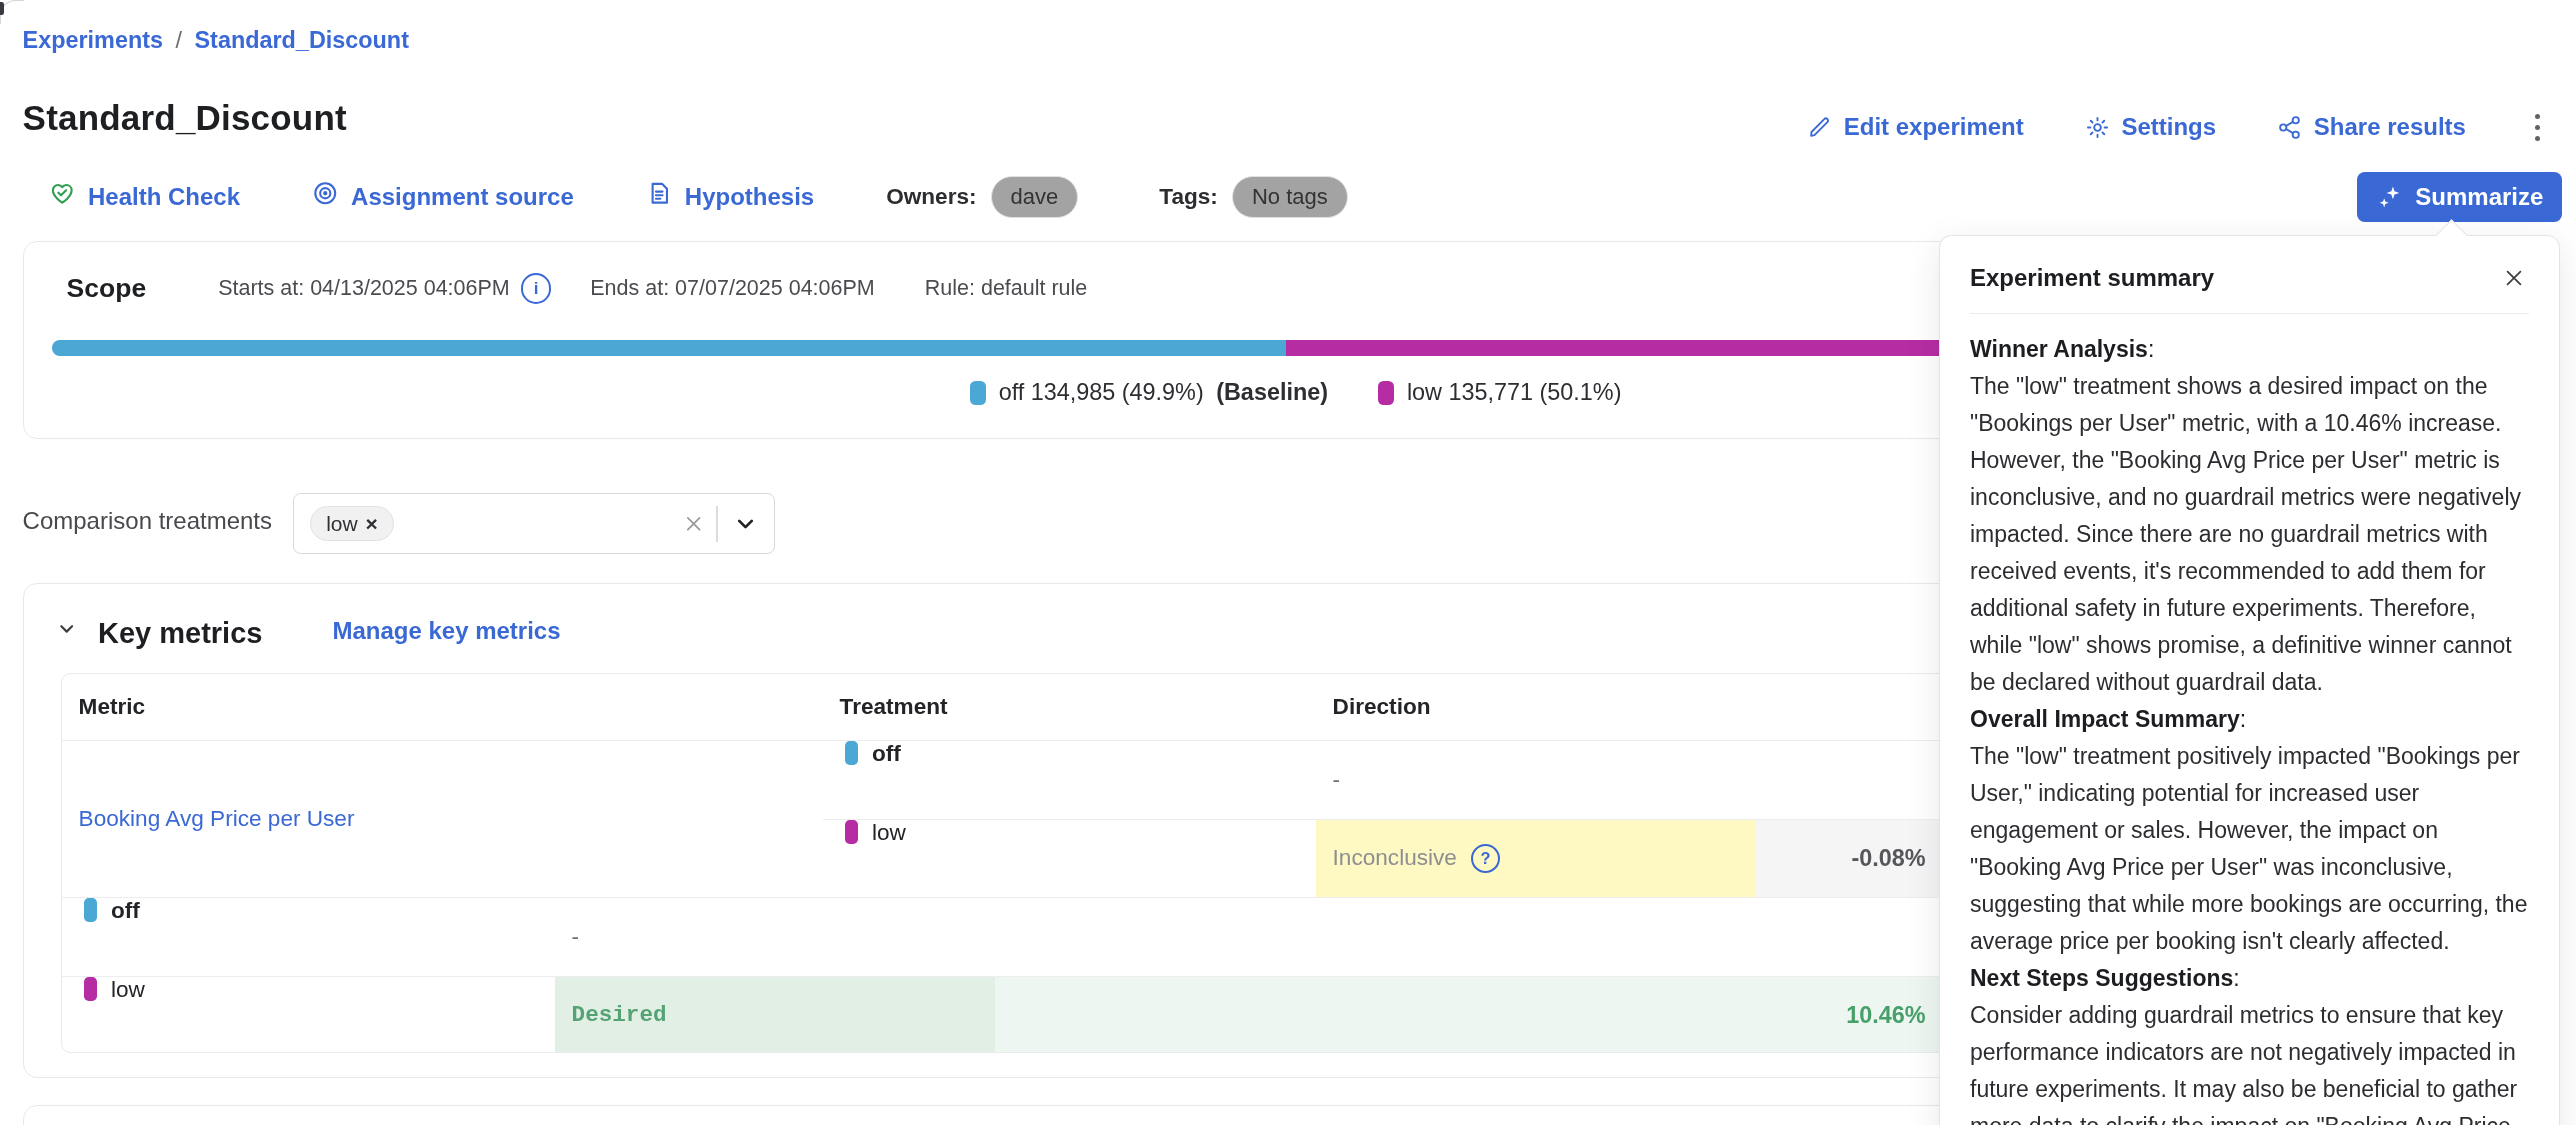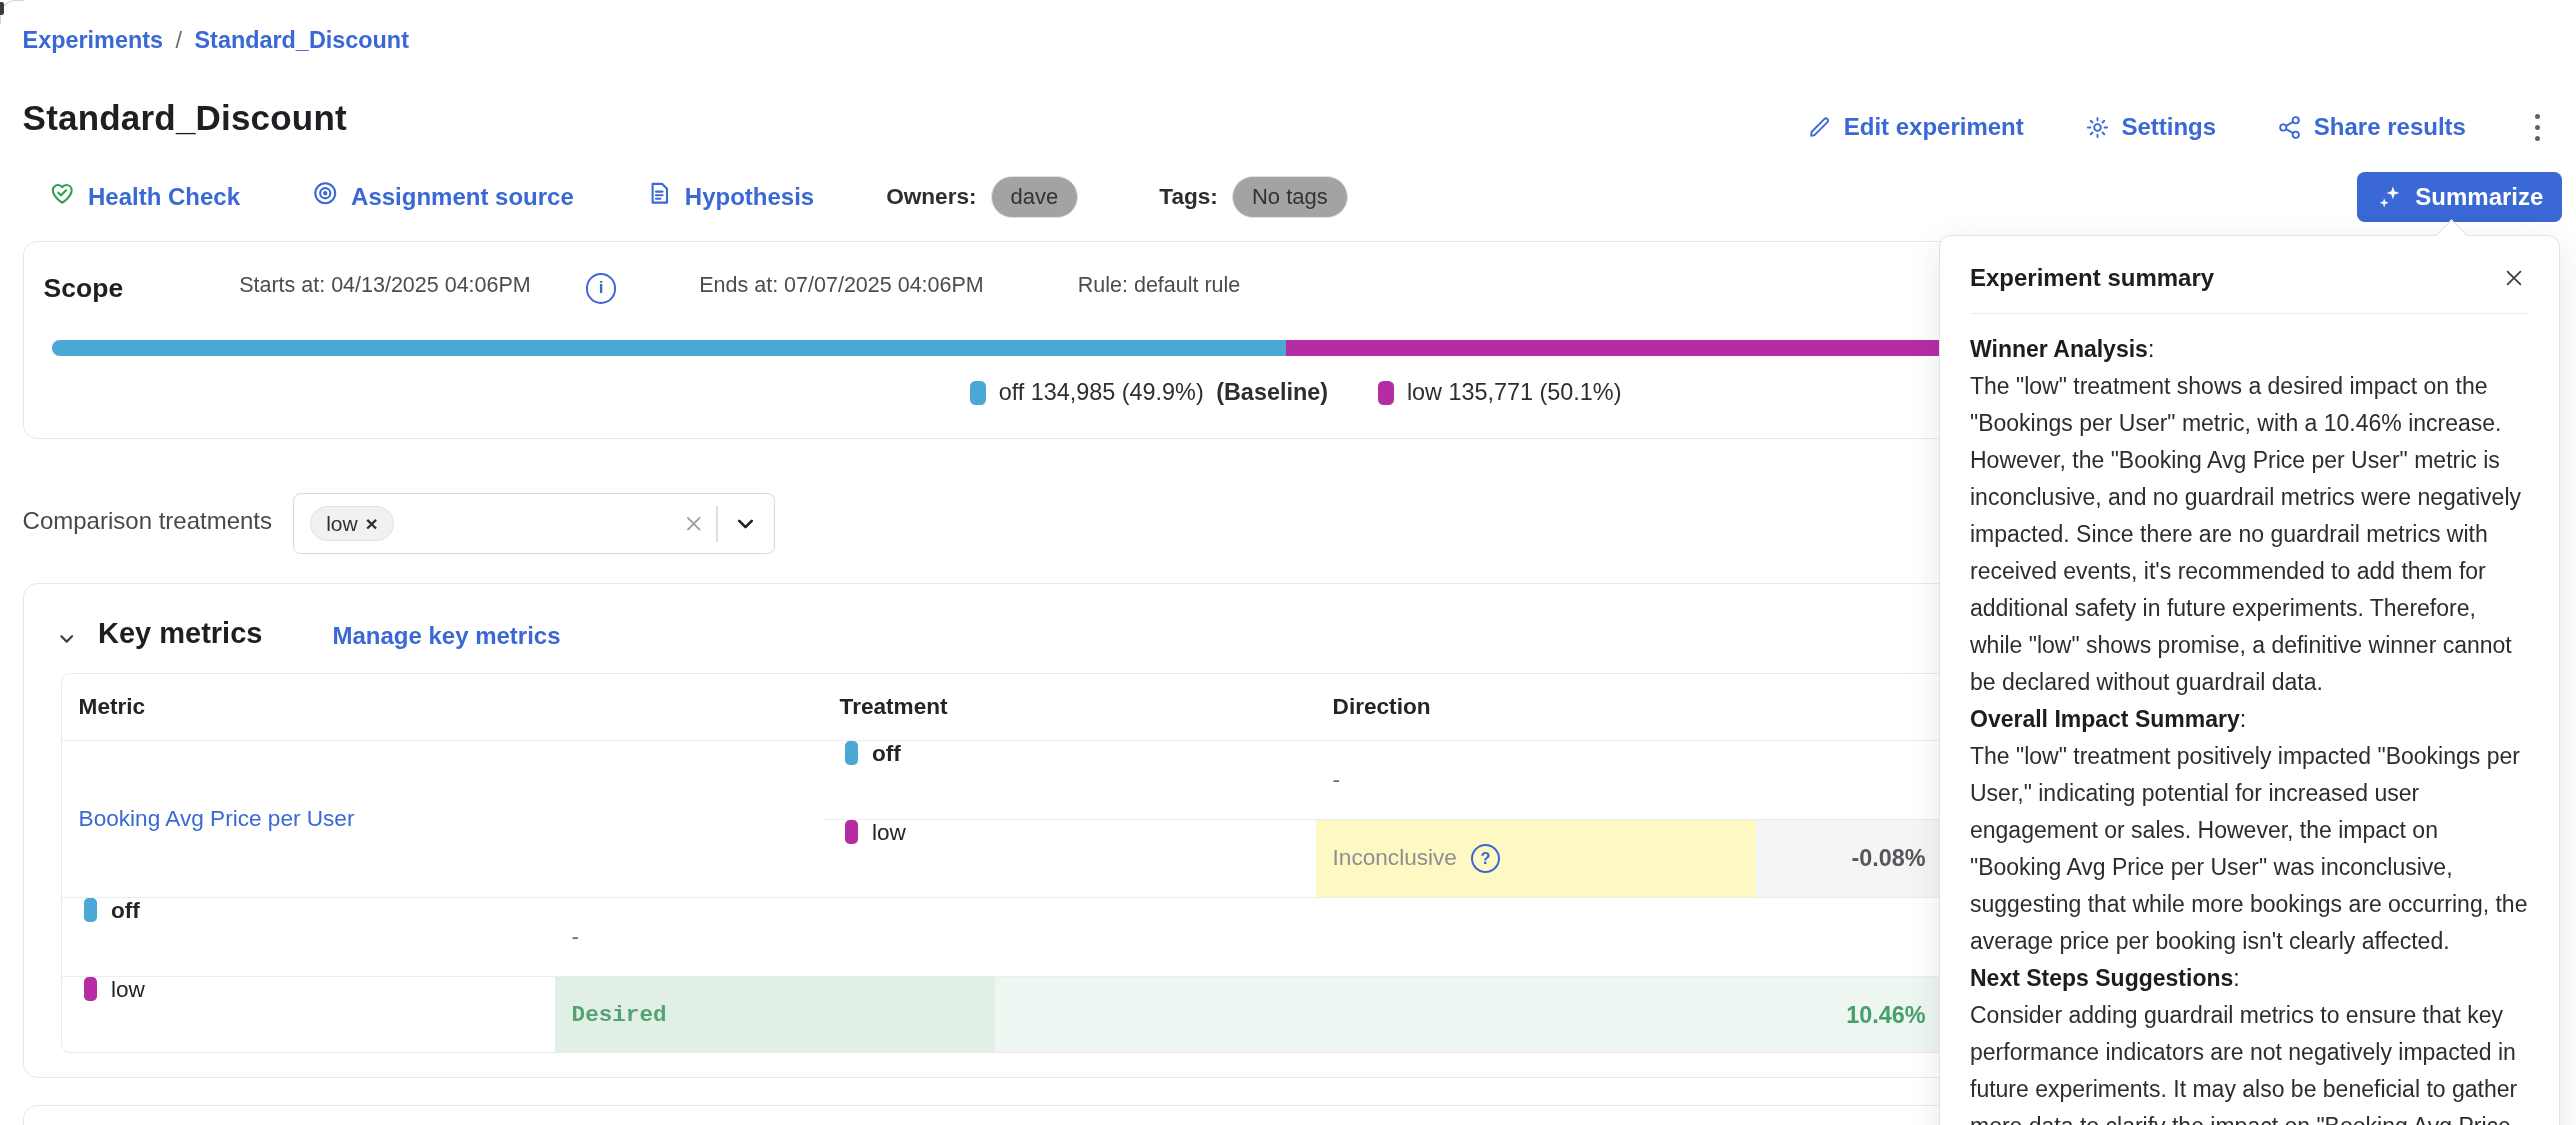--- a/index.html
+++ b/index.html
@@ -27,21 +27,21 @@
   .pill{background:#a3a3a3;border:1.6px solid #e2e2e4;border-radius:780px;padding:7px 19px;
         font-size:22px;color:#333;cursor:pointer;}
   .tags-label{margin-left:81px;text-align:right;}
   
   .summarize-btn{position:absolute;left:2357px;top:172px;width:205px;height:50px;background:#3a68d4;
     border-radius:7.8px;display:flex;align-items:center;justify-content:center;gap:11.7px;cursor:pointer;}
   .summarize-btn span{color:#fff;font-size:24px;font-weight:700;}
   
   .card{position:absolute;background:#fff;border:1.6px solid #e7e8ea;border-radius:14px;}
   .scope-card{left:22.6px;top:241px;width:2528px;height:196px;}
-  .scope-head{position:absolute;left:20px;top:31px;display:flex;gap:44px;}
+  .scope-head{position:absolute;left:43px;top:31px;display:flex;align-items:center;}
   .scope-title{font-size:26.5px;font-weight:700;color:#1e1f22;}
   .scope-meta{font-size:21.5px;color:#4b4c50;}
   .m-starts{margin-left:72px;} .m-ends{margin-left:39px;} .m-rule{margin-left:50px;}
   .info-i{display:inline-flex;width:26.5px;height:26.5px;border:2px solid #3a68d4;border-radius:50%;
     align-items:center;justify-content:center;color:#3a68d4;font-size:17px;font-weight:700;font-style:normal;
     margin-left:11px;vertical-align:-5.5px;cursor:pointer;}
   .alloc-bar{position:absolute;left:28px;top:98px;width:2473px;height:16.4px;border-radius:7.8px;overflow:hidden;display:flex;}
   .alloc-bar i{display:block;height:100%;}
   .alloc-legend{position:absolute;left:8px;top:137px;width:100%;display:flex;justify-content:center;gap:50px;}
   .legend-item{display:flex;align-items:center;gap:12.5px;font-size:23.4px;color:#2d2e31;}
@@ -53,21 +53,21 @@
     display:flex;align-items:center;cursor:pointer;background:#fff;}
   .chip{margin-left:15.6px;background:#f1f1f2;border:1.6px solid #e2e2e4;border-radius:780px;padding:4.7px 15.6px;
     font-size:21px;color:#2f3033;display:flex;align-items:center;gap:7.8px;}
   .chip .x{font-weight:700;cursor:pointer;}
   .cmp-spacer{flex:1;}
   .cmp-clear{color:#9a9a9e;padding:0 11px;cursor:pointer;display:flex;}
   .cmp-divider{width:1.6px;height:36px;background:#dcdcde;}
   .cmp-caret{padding:0 15.6px;display:flex;cursor:pointer;}
   
   .km-card{left:22.6px;top:583px;width:2528px;height:493px;}
-  .km-head{position:absolute;left:31px;top:33px;display:flex;align-items:flex-end;gap:20px;}
+  .km-head{position:absolute;left:31px;top:33px;display:flex;align-items:flex-start;gap:20px;}
   .km-title{font-size:29px;font-weight:700;color:#1e1f22;}
   .km-manage{font-size:24px;font-weight:600;color:#3a68d4;margin-left:50px;cursor:pointer;}
   .km-caret{display:flex;cursor:pointer;}
   .km-table{position:absolute;left:37px;top:89px;width:2467px;height:378px;border:1.6px solid #e9eaec;border-radius:9.4px;overflow:hidden;background:#fff;}
   .t-headrow{display:flex;height:66px;border-bottom:1.6px solid #ededef;align-items:center;}
   .t-headrow .hc{font-size:22.6px;font-weight:700;color:#232427;}
   .col-metric{width:761px;padding-left:17px;box-sizing:border-box;}
   .col-treat{width:493px;padding-left:17px;box-sizing:border-box;}
   .col-dir{width:440px;padding-left:17px;box-sizing:border-box;}
   .col-val{flex:1;box-sizing:border-box;}

